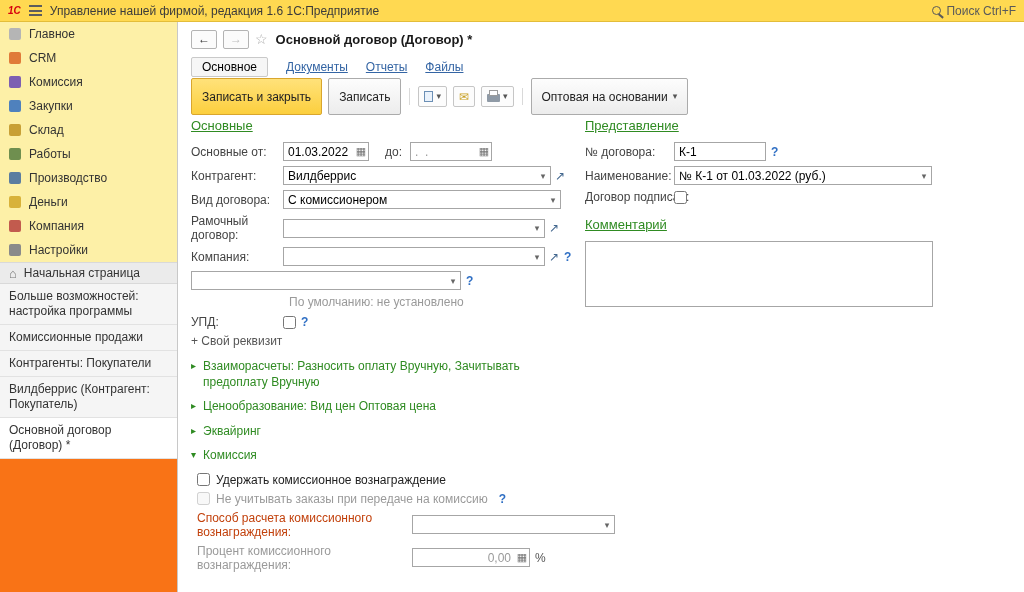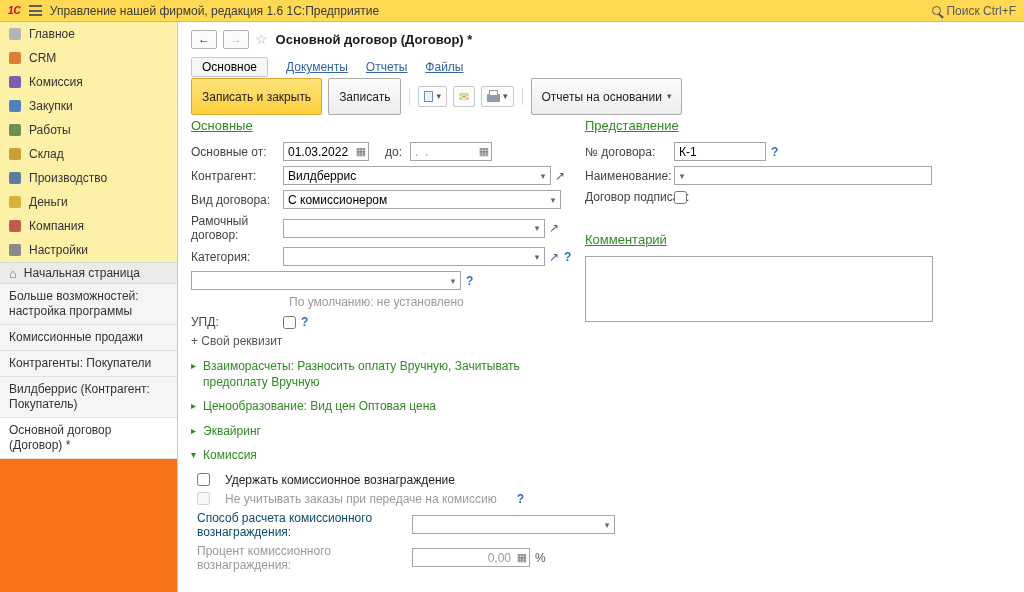--- a/index.html
+++ b/index.html
@@ -81,31 +81,31 @@
   .cin { width:14px; flex:none; text-align:center; color:#666; font-size:9px; cursor:pointer; }
   .cin.cal { font-size:11px; color:#777; }
   .openbtn { margin-left:4px; color:#44688f; font-size:12px; cursor:pointer; line-height:1; }
   .help { margin-left:5px; color:#2f6fc4; font-weight:bold; cursor:pointer; }
   .hint { color:#9a9a9a; margin:0 0 6px 98px; }
   .custom-link { color:#555; margin:0 0 2px 0; cursor:pointer; display:inline-block; }
   .toggle { display:flex; gap:7px; margin:9px 0; color:#2f8b22; cursor:pointer; align-items:flex-start; }
   .tg { font-size:10px; margin-top:1px; }
   .toggle span.tlabel { max-width:360px; line-height:1.3; }
   .cbody { margin-left:6px; margin-top:4px; }
-  .chk-row { display:flex; align-items:center; gap:15px; margin-bottom:5px; }
+  .chk-row { display:flex; align-items:center; gap:6px; margin-bottom:5px; }
   .chk-row label { color:#222; }
   .chk-row label.dis { color:#9a9a9a; }
   input[type="checkbox"] { width:13px; height:13px; margin:0; }
   .c-row { display:flex; align-items:center; margin-bottom:5px; }
-  .clb { width:215px; flex:none; color:#0c4a6e; }
+  .clb { width:215px; flex:none; color:#c2410c; }
   .clb.dis { color:#9a9a9a; }
   .pct { margin-left:5px; color:#555; }
   .col-right { position:absolute; left:394px; top:0; width:356px; }
   .rlb { width:83px; flex:none; color:#444; white-space:nowrap; margin-right:6px; }
-  .comment-title { margin-top:28px; }
+  .comment-title { margin-top:13px; }
   textarea.comment { width:348px; height:66px; border:1px solid #a6a6a6; resize:none;
     font-family:"Liberation Sans",sans-serif; font-size:12px; outline:none; }
 </style>
 </head>
 <body>
 
 <div class="topbar">
   <span class="logo1c">1С</span>
   <span class="ham"></span>
   <span class="app-title">Управление нашей фирмой, редакция 1.6 1С:Предприятие</span>
@@ -127,26 +127,26 @@
     </div>
     <div class="nav-item">
       <span class="nic nic3"></span>
       <span>Комиссия</span>
     </div>
     <div class="nav-item">
       <span class="nic nic4"></span>
       <span>Закупки</span>
     </div>
     <div class="nav-item">
+      <span class="nic nic5"></span>
+      <span>Склад</span>
+    </div>
+    <div class="nav-item">
       <span class="nic nic6"></span>
       <span>Работы</span>
-    </div>
-    <div class="nav-item">
-      <span class="nic nic5"></span>
-      <span>Склад</span>
     </div>
     <div class="nav-item">
       <span class="nic nic7"></span>
       <span>Производство</span>
     </div>
     <div class="nav-item">
       <span class="nic nic8"></span>
       <span>Деньги</span>
     </div>
     <div class="nav-item">
@@ -197,21 +197,21 @@
     </div>
     <div class="iconbtn">
       <span class="ic-env">✉</span>
     </div>
     <div class="iconbtn">
       <span class="ic-printer"></span>
       <span class="caret">▾</span>
     </div>
     <div class="vsep"></div>
     <button class="btn">
-      <span>Отчеты на основании</span>
+      <span>Оптовая на основании</span>
       <span class="caret">▾</span>
     </button>
   </div>
 
   <div class="form">
 
     <div class="col-left">
       <div class="sec-title">Основные</div>
 
       <div class="row">
@@ -247,21 +247,21 @@
       <div class="row">
         <span class="lb">Рамочный договор:</span>
         <div class="field" style="width:262px">
           <input class="tin" style="">
           <span class="cin">▾</span>
         </div>
         <span class="openbtn">↗</span>
       </div>
 
       <div class="row">
-        <span class="lb">Категория:</span>
+        <span class="lb">Компания:</span>
         <div class="field" style="width:262px">
           <input class="tin" style="">
           <span class="cin">▾</span>
         </div>
         <span class="openbtn">↗</span>
         <span class="help">?</span>
       </div>
 
       <div class="row">
         <div class="field" style="width:270px">
@@ -339,20 +339,21 @@
         <span class="rlb">№ договора:</span>
         <div class="field" style="width:92px">
           <input class="tin" value="К-1" style="">
         </div>
         <span class="help">?</span>
       </div>
 
       <div class="row">
         <span class="rlb">Наименование:</span>
         <div class="field" style="width:258px">
+          <input class="tin" value="№ К-1 от 01.03.2022 (руб.)" style="">
           <span class="cin">▾</span>
         </div>
       </div>
 
       <div class="row">
         <span class="rlb">Договор подписан:</span>
         <input type="checkbox" style="">
       </div>
 
       <div class="sec-title comment-title">Комментарий</div>

